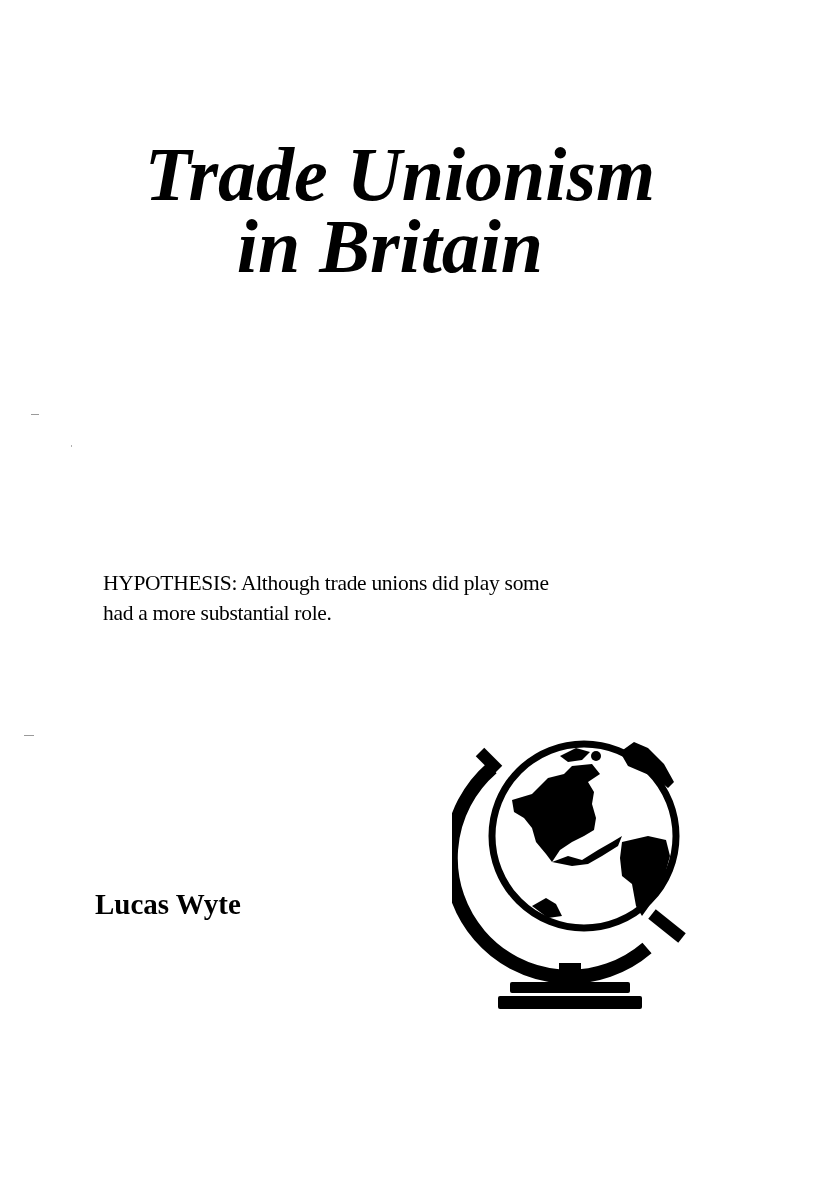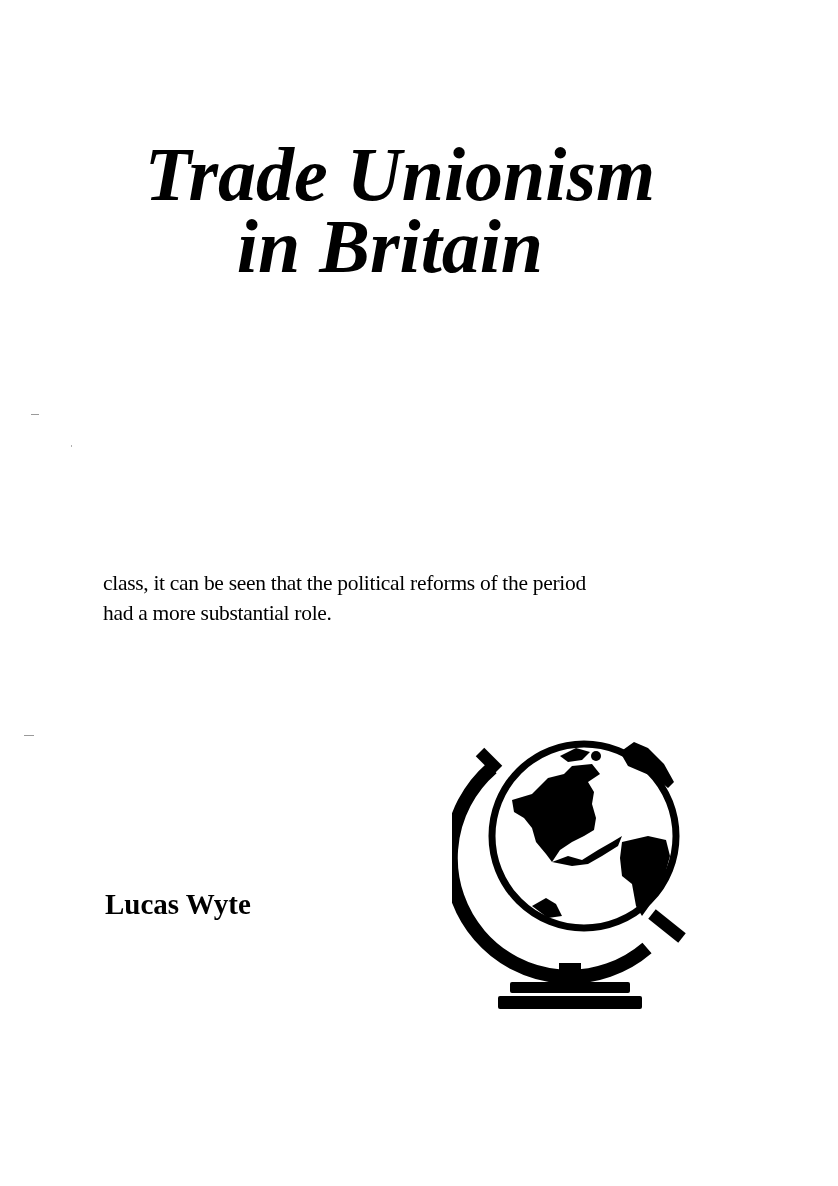--- a/index.html
+++ b/index.html
@@ -13,40 +13,40 @@
     font-size: 76px; line-height: 1; letter-spacing: 0px;
   }
   .t1 { top: 122px; margin-top: 14px; }
   .t2 { top: 208px; left: -10px; }
   .hypothesis {
     position: absolute; left: 103px; top: 568px; width: 620px;
     font-family: "Liberation Serif", serif; font-size: 21.5px; line-height: 30px;
     letter-spacing: -0.3px;
   }
   .author {
-    position: absolute; left: 105px; top: 884px;
+    position: absolute; left: 95px; top: 884px;
     font-family: "Liberation Serif", serif; font-weight: bold; font-size: 29px; line-height: 40px;
   }
   .author div { white-space: nowrap; }
   .mark { position: absolute; background: #9a9a9a; height: 1px; }
   .dot { position: absolute; background: #b0b0b0; width: 1px; height: 2px; }
   .globe { position: absolute; left: 452px; top: 738px; width: 240px; height: 272px; }
 </style>
 </head>
 <body>
 
 <div class="title t1">Trade Unionism</div>
 <div class="title t2">in Britain</div>
 
 <div class="mark" style="left:31px; top:414px; width:8px;"></div>
 <div class="dot" style="left:71px; top:445px;"></div>
 <div class="mark" style="left:24px; top:735px; width:10px;"></div>
 
 <div class="hypothesis">
-  <div>class, it can be seen that the political reforms of the period</div>
+  <div>HYPOTHESIS:  Although trade unions did play some</div>
   <div>had a more substantial role.</div>
 </div>
 
 <div class="author">
   <div>Lucas Wyte</div>
 </div>
 
 <svg class="globe" viewBox="0 0 240 272" xmlns="http://www.w3.org/2000/svg">
 
   <path d="M 40 30 A 112 112 0 0 0 195 210" fill="none" stroke="#000" stroke-width="14"></path>

